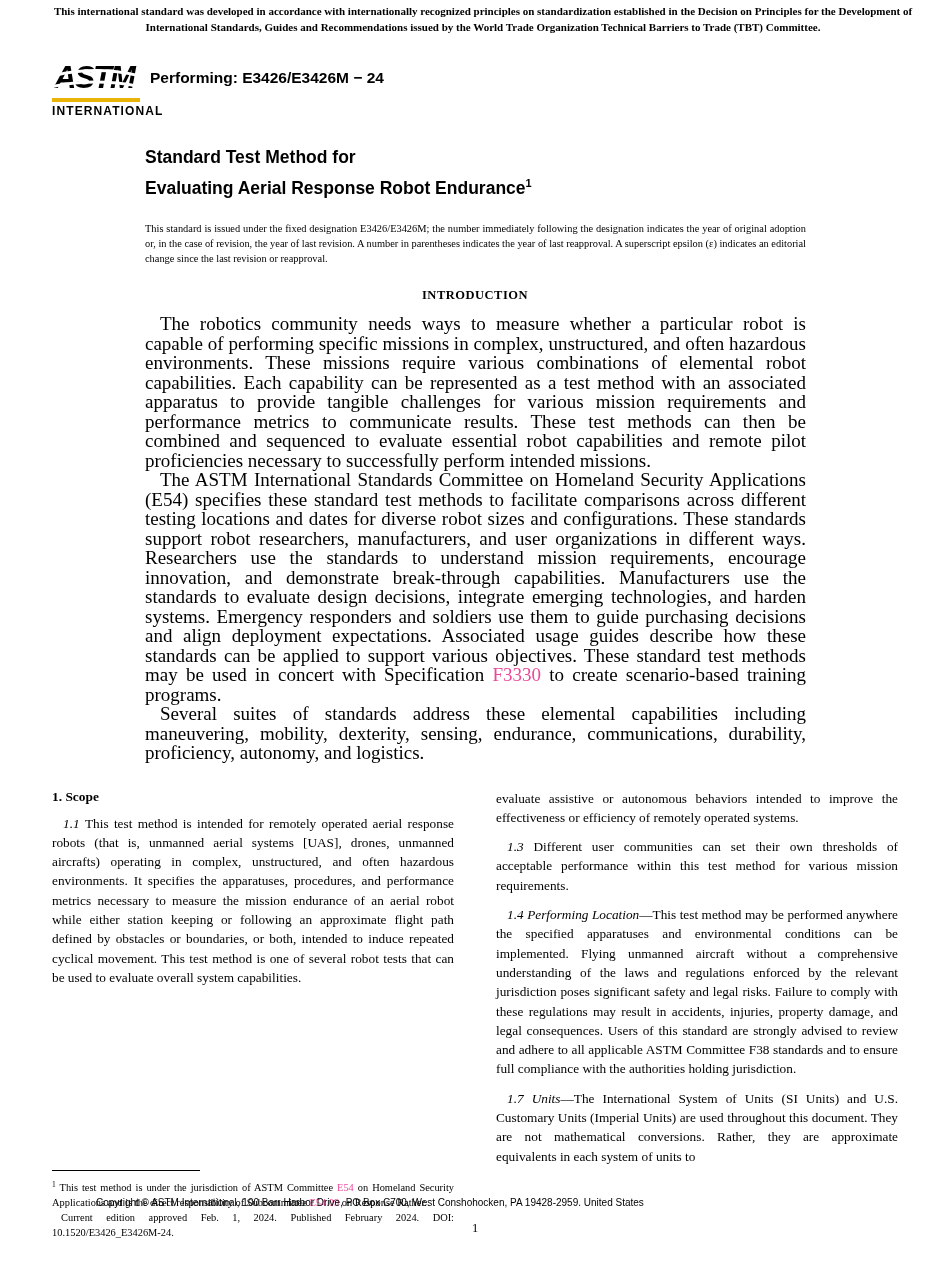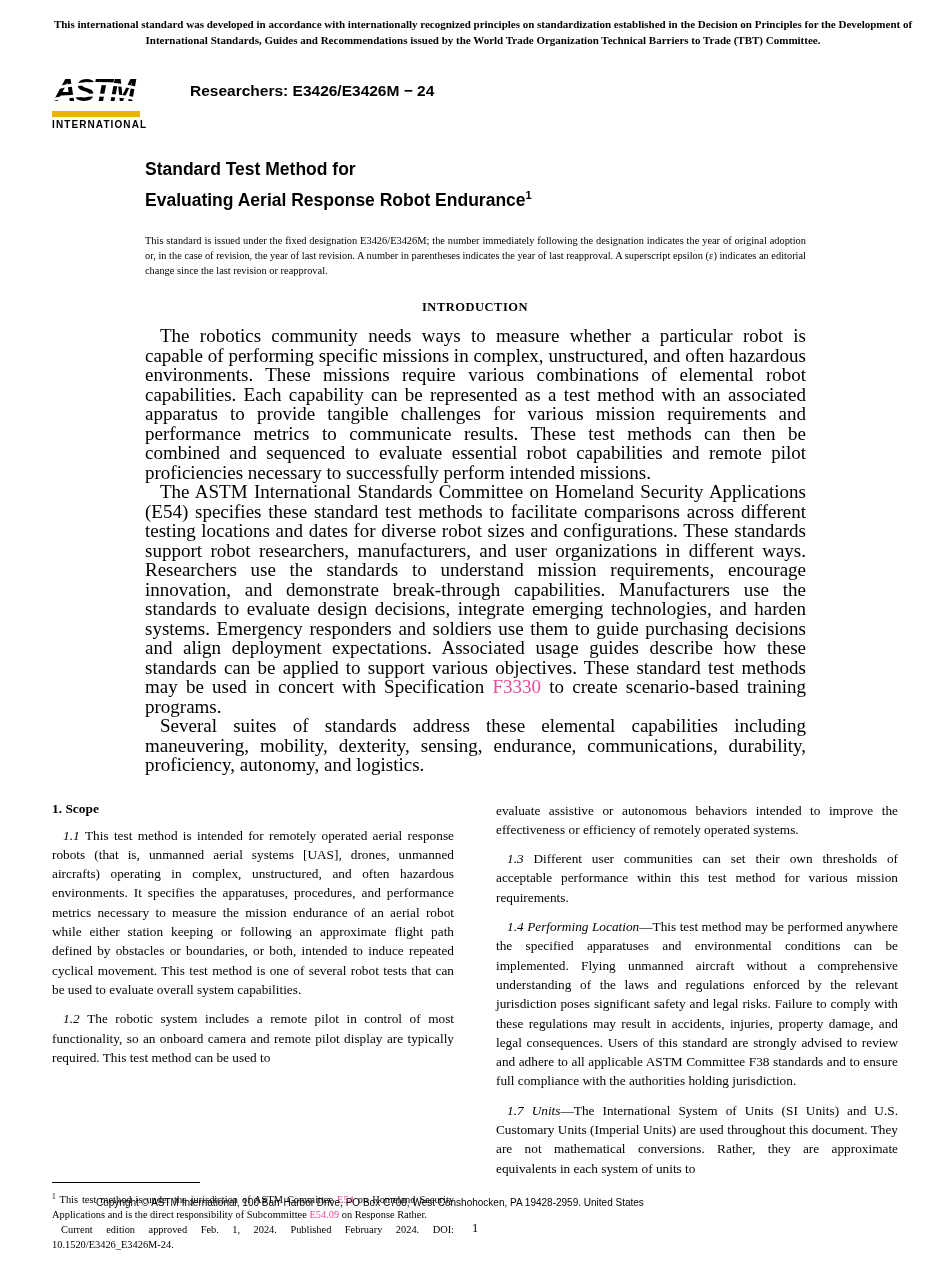--- a/index.html
+++ b/index.html
@@ -5,32 +5,32 @@
   * { box-sizing: border-box; }
   html, body { margin: 0; padding: 0; }
   body {
     width: 950px; height: 1272px; position: relative; overflow: hidden;
     background: #ffffff; color: #000000;
     font-family: "Liberation Serif", serif;
   }
   .page { padding: 0 52px; }
 
   .top-notice {
-    margin: 17px auto 0; width: 862px;
+    margin: 4px auto 0; width: 862px;
     font-weight: bold; font-size: 11px; line-height: 1.42;
     text-align: center;
   }
 
-  .header-row { display: flex; align-items: flex-start; margin-top: 18px; gap: 40px; }
+  .header-row { display: flex; align-items: flex-start; margin-top: 18px; }
   .logo { width: 88px; text-align: center; }
   .logo svg { display: block; margin: 0 auto; }
   .logo-intl {
     font-family: "Liberation Sans", sans-serif; font-weight: bold;
-    font-size: 10px; letter-spacing: 1.1px;
-    border-top: 6px solid #eab308; padding-top: 2px; margin-top: -1px;
+    font-size: 12px; letter-spacing: 1.1px;
+    border-top: 4px solid #eab308; padding-top: 2px; margin-top: -1px;
   }
   .designation {
     margin: 16px 0 0 10px;
     font-family: "Liberation Sans", sans-serif; font-weight: bold;
     font-size: 15.5px;
   }
 
   .title-block {
     margin: 26px 0 0 93px;
     font-family: "Liberation Sans", sans-serif; font-weight: bold;
@@ -94,21 +94,21 @@
   <div class="header-row">
     <div class="logo">
       <svg width="84" height="46" viewBox="0 0 84 46" aria-hidden="true">
         <text x="0" y="35" font-family="Liberation Sans, sans-serif" font-size="31" font-weight="bold" font-style="italic" letter-spacing="-2" fill="#000000">ASTM</text>
         <path d="M-2 23 Q 42 12 86 23" stroke="#ffffff" stroke-width="3" fill="none"></path>
         <path d="M-4 34 Q 42 24 88 34" stroke="#ffffff" stroke-width="3" fill="none"></path>
       </svg>
       <div class="logo-intl">INTERNATIONAL</div>
     </div>
     <div class="designation">
-      <span>Researchers:</span>
+      <span>Performing:</span>
       <span>E3426/E3426M − 24</span>
     </div>
   </div>
 
   <div class="title-block">
     <div>Standard Test Method for</div>
     <div><span>Evaluating Aerial Response Robot Endurance</span><sup>1</sup></div>
   </div>
 
   <div class="issued-note">This standard is issued under the fixed designation E3426/E3426M; the number immediately following the designation indicates the year of original adoption or, in the case of revision, the year of last revision. A number in parentheses indicates the year of last reapproval. A superscript epsilon (ε) indicates an editorial change since the last revision or reapproval.</div>
@@ -119,21 +119,20 @@
     <p>The robotics community needs ways to measure whether a particular robot is capable of performing specific missions in complex, unstructured, and often hazardous environments. These missions require various combinations of elemental robot capabilities. Each capability can be represented as a test method with an associated apparatus to provide tangible challenges for various mission requirements and performance metrics to communicate results. These test methods can then be combined and sequenced to evaluate essential robot capabilities and remote pilot proficiencies necessary to successfully perform intended missions.</p>
     <p><span>The ASTM International Standards Committee on Homeland Security Applications (E54) specifies these standard test methods to facilitate comparisons across different testing locations and dates for diverse robot sizes and configurations. These standards support robot researchers, manufacturers, and user organizations in different ways. Researchers use the standards to understand mission requirements, encourage innovation, and demonstrate break-through capabilities. Manufacturers use the standards to evaluate design decisions, integrate emerging technologies, and harden systems. Emergency responders and soldiers use them to guide purchasing decisions and align deployment expectations. Associated usage guides describe how these standards can be applied to support various objectives. These standard test methods may be used in concert with Specification </span><a class="doc-link">F3330</a><span> to create scenario-based training programs.</span></p>
     <p>Several suites of standards address these elemental capabilities including maneuvering, mobility, dexterity, sensing, endurance, communications, durability, proficiency, autonomy, and logistics.</p>
   </div>
 
   <div class="columns">
 
     <div class="col col-left">
       <div class="section-heading">1. Scope</div>
       <p class="body"><span class="ital">1.1 </span><span>This test method is intended for remotely operated aerial response robots (that is, unmanned aerial systems [UAS], drones, unmanned aircrafts) operating in complex, unstructured, and often hazardous environments. It specifies the apparatuses, procedures, and performance metrics necessary to measure the mission endurance of an aerial robot while either station keeping or following an approximate flight path defined by obstacles or boundaries, or both, intended to induce repeated cyclical movement. This test method is one of several robot tests that can be used to evaluate overall system capabilities.</span></p>
-      <p class="body"><span class="ital">1.2 </span><span>The robotic system includes a remote pilot in control of most functionality, so an onboard camera and remote pilot display are typically required. This test method can be used to</span></p>
 
       <div class="fn-block">
         <div class="fn-rule"></div>
         <p class="footnote"><sup>1</sup><span> This test method is under the jurisdiction of ASTM Committee </span><a class="doc-link">E54</a><span> on Homeland Security Applications and is the direct responsibility of Subcommittee </span><a class="doc-link">E54.09</a><span> on Response Rather.</span></p>
         <p class="footnote indent">Current edition approved Feb. 1, 2024. Published February 2024. DOI: 10.1520/E3426_E3426M-24.</p>
       </div>
     </div>
 
     <div class="col col-right">
       <p class="body cont">evaluate assistive or autonomous behaviors intended to improve the effectiveness or efficiency of remotely operated systems.</p>

